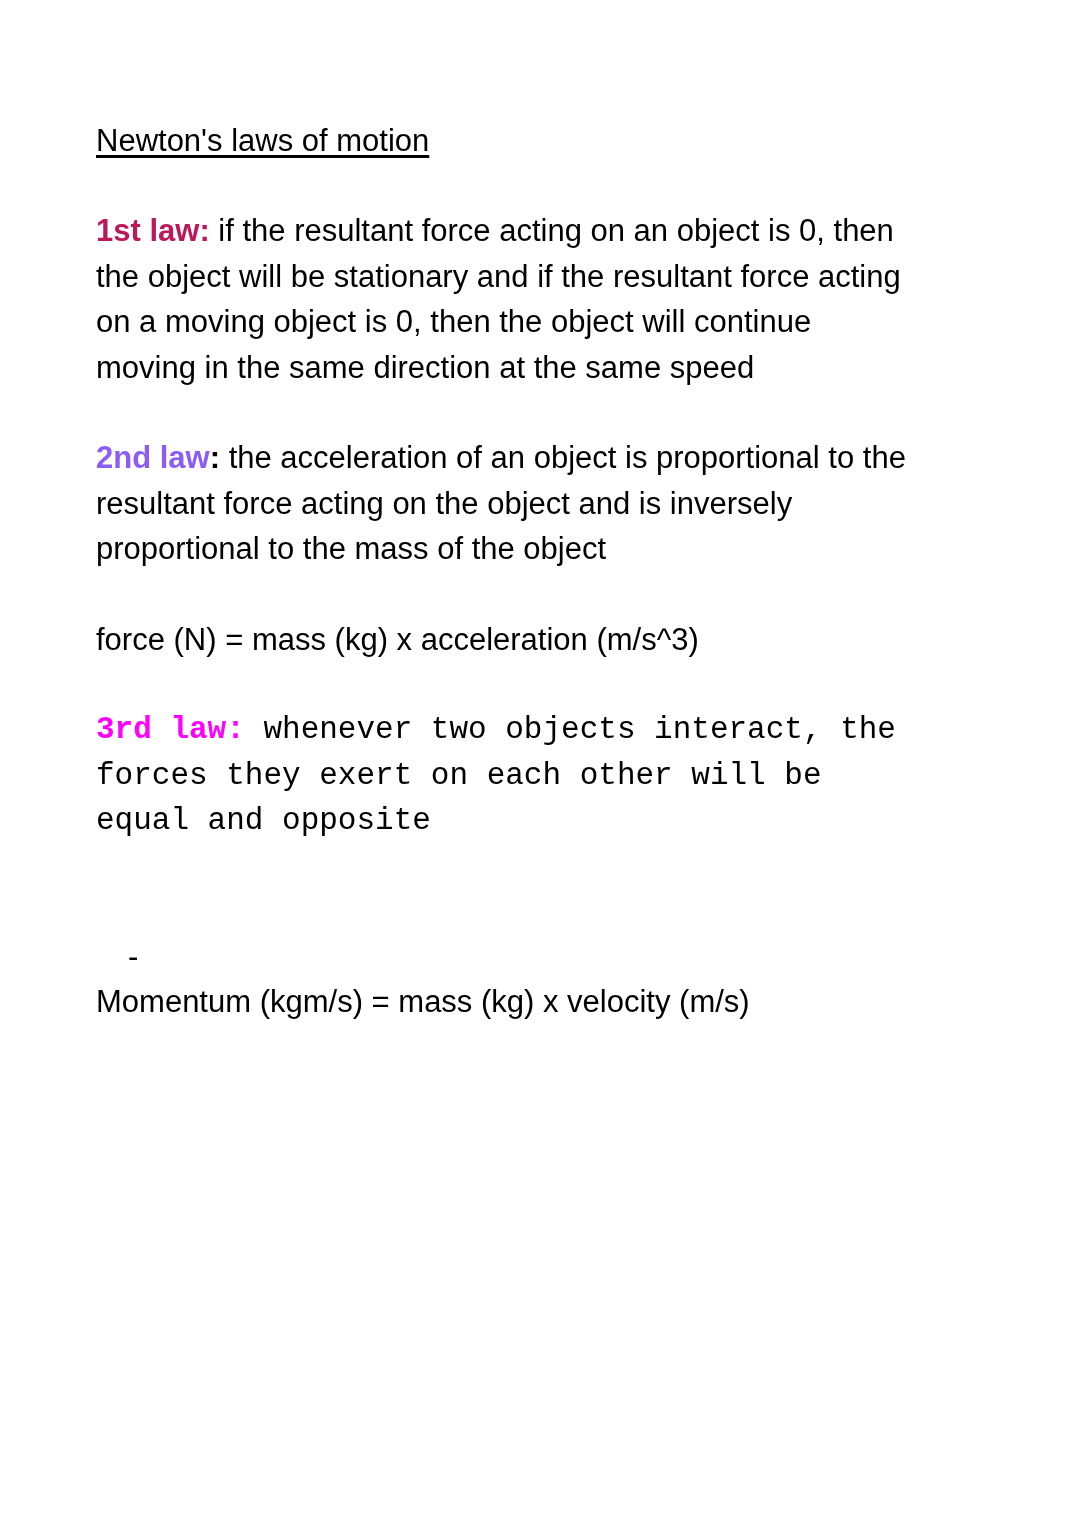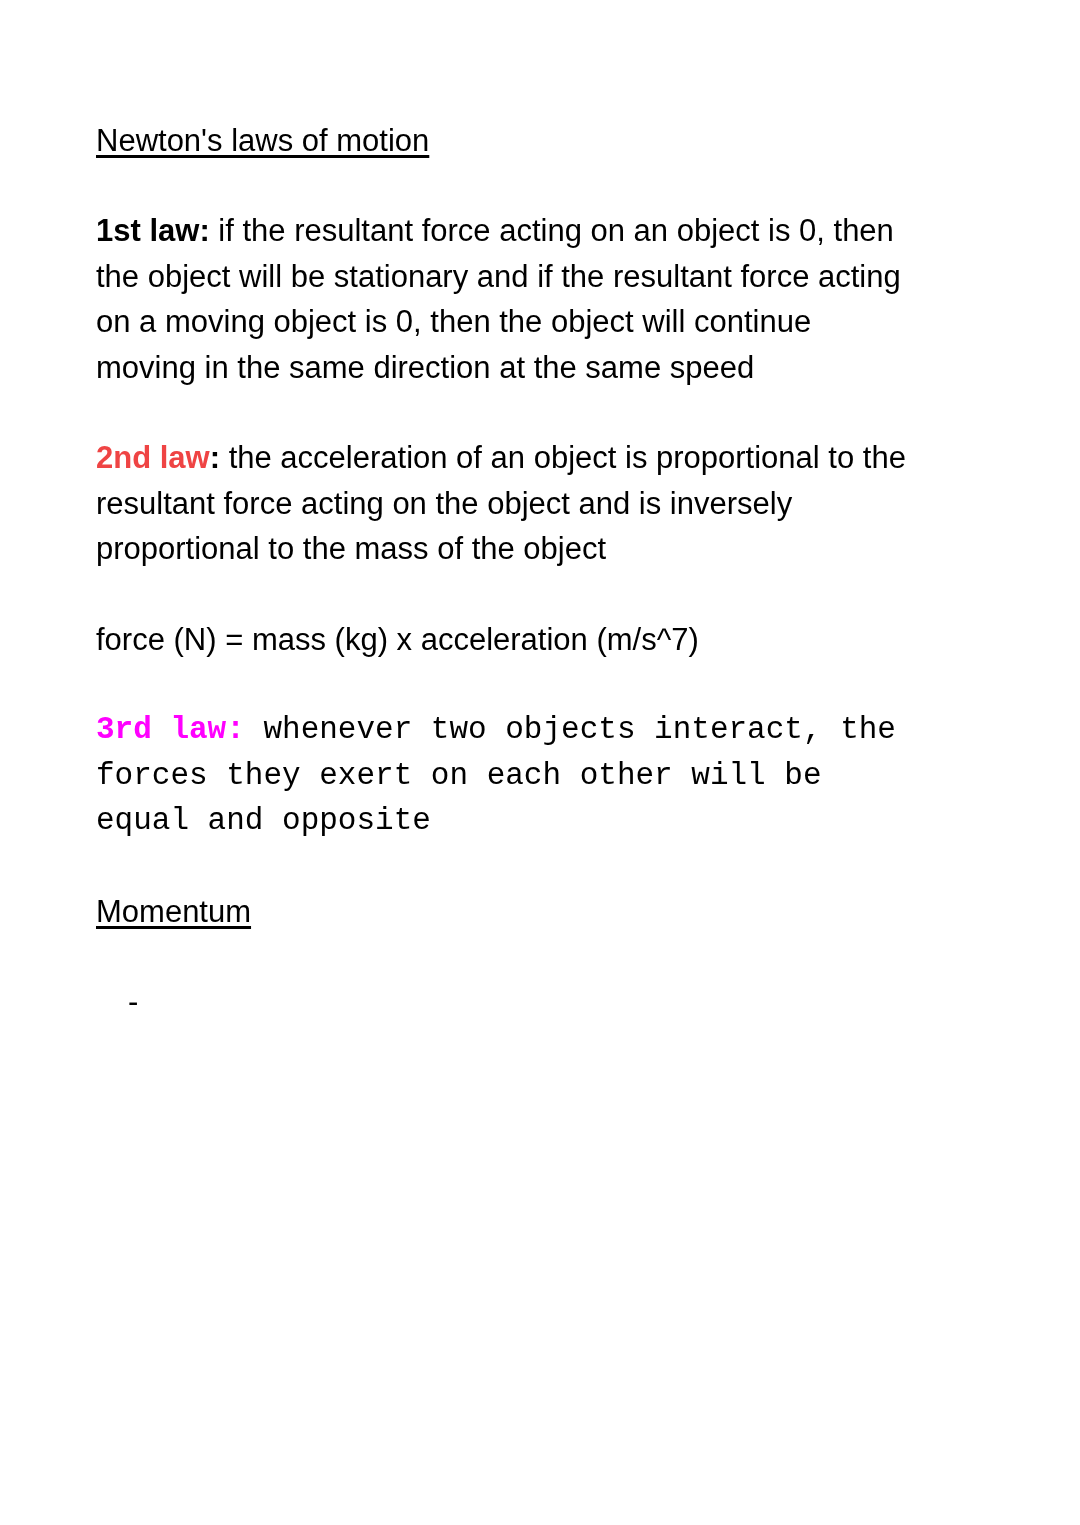--- a/index.html
+++ b/index.html
@@ -52,22 +52,22 @@
   }
   .spacer-lg {
     height: 45px;
   }
   .spacer-md {
     height: 45px;
   }
   .lbl {
     font-weight: bold;
   }
-  .lbl-red   { color: #000000; font-weight: bold; }
-  .lbl-blue  { color: #ef4444; font-weight: bold; }
+  .lbl-red   { color: #be185d; font-weight: bold; }
+  .lbl-blue  { color: #8b5cf6; font-weight: bold; }
   .lbl-pink  { color: #FF00FF; font-weight: bold; }
   .colon-black { color: #000000; font-weight: bold; }
   .eq {
     font-size: 31px;
     line-height: 45.5px;
     color: #000000;
     margin: 0;
     white-space: nowrap;
   }
   .bullet-list {
@@ -108,38 +108,36 @@
   </p>
 
   <div class="spacer-md"></div>
 
   <p class="para wide">
     <span class="lbl lbl-blue">2nd law</span><span class="colon-black">:</span><span>  the acceleration of an object is proportional to the resultant force acting on the object and is inversely proportional to the mass of the object</span>
   </p>
 
   <div class="spacer-md"></div>
 
-  <p class="eq">force (N) = mass (kg) x acceleration (m/s^7)</p>
+  <p class="eq">force (N) = mass (kg) x acceleration (m/s^3)</p>
 
   <div class="spacer-md"></div>
 
   <p class="para narrow">
     <span class="lbl lbl-pink">3rd law:</span><span> whenever two objects interact, the forces they exert on each other will be equal and opposite</span>
   </p>
 
   <div class="spacer-md"></div>
 
-  <div class="doc-heading">
-    <span class="underlined">Momentum</span>
-  </div>
 
   <div class="spacer-md"></div>
 
   <ul class="bullet-list">
     <li class="bullet-item">
       <span class="bullet-marker">-</span>
     </li>
   </ul>
 
   <div class="spacer-md"></div>
 
+  <p class="eq">Momentum (kgm/s) = mass (kg) x velocity (m/s)</p>
 
 </div>
 
 </body></html>

